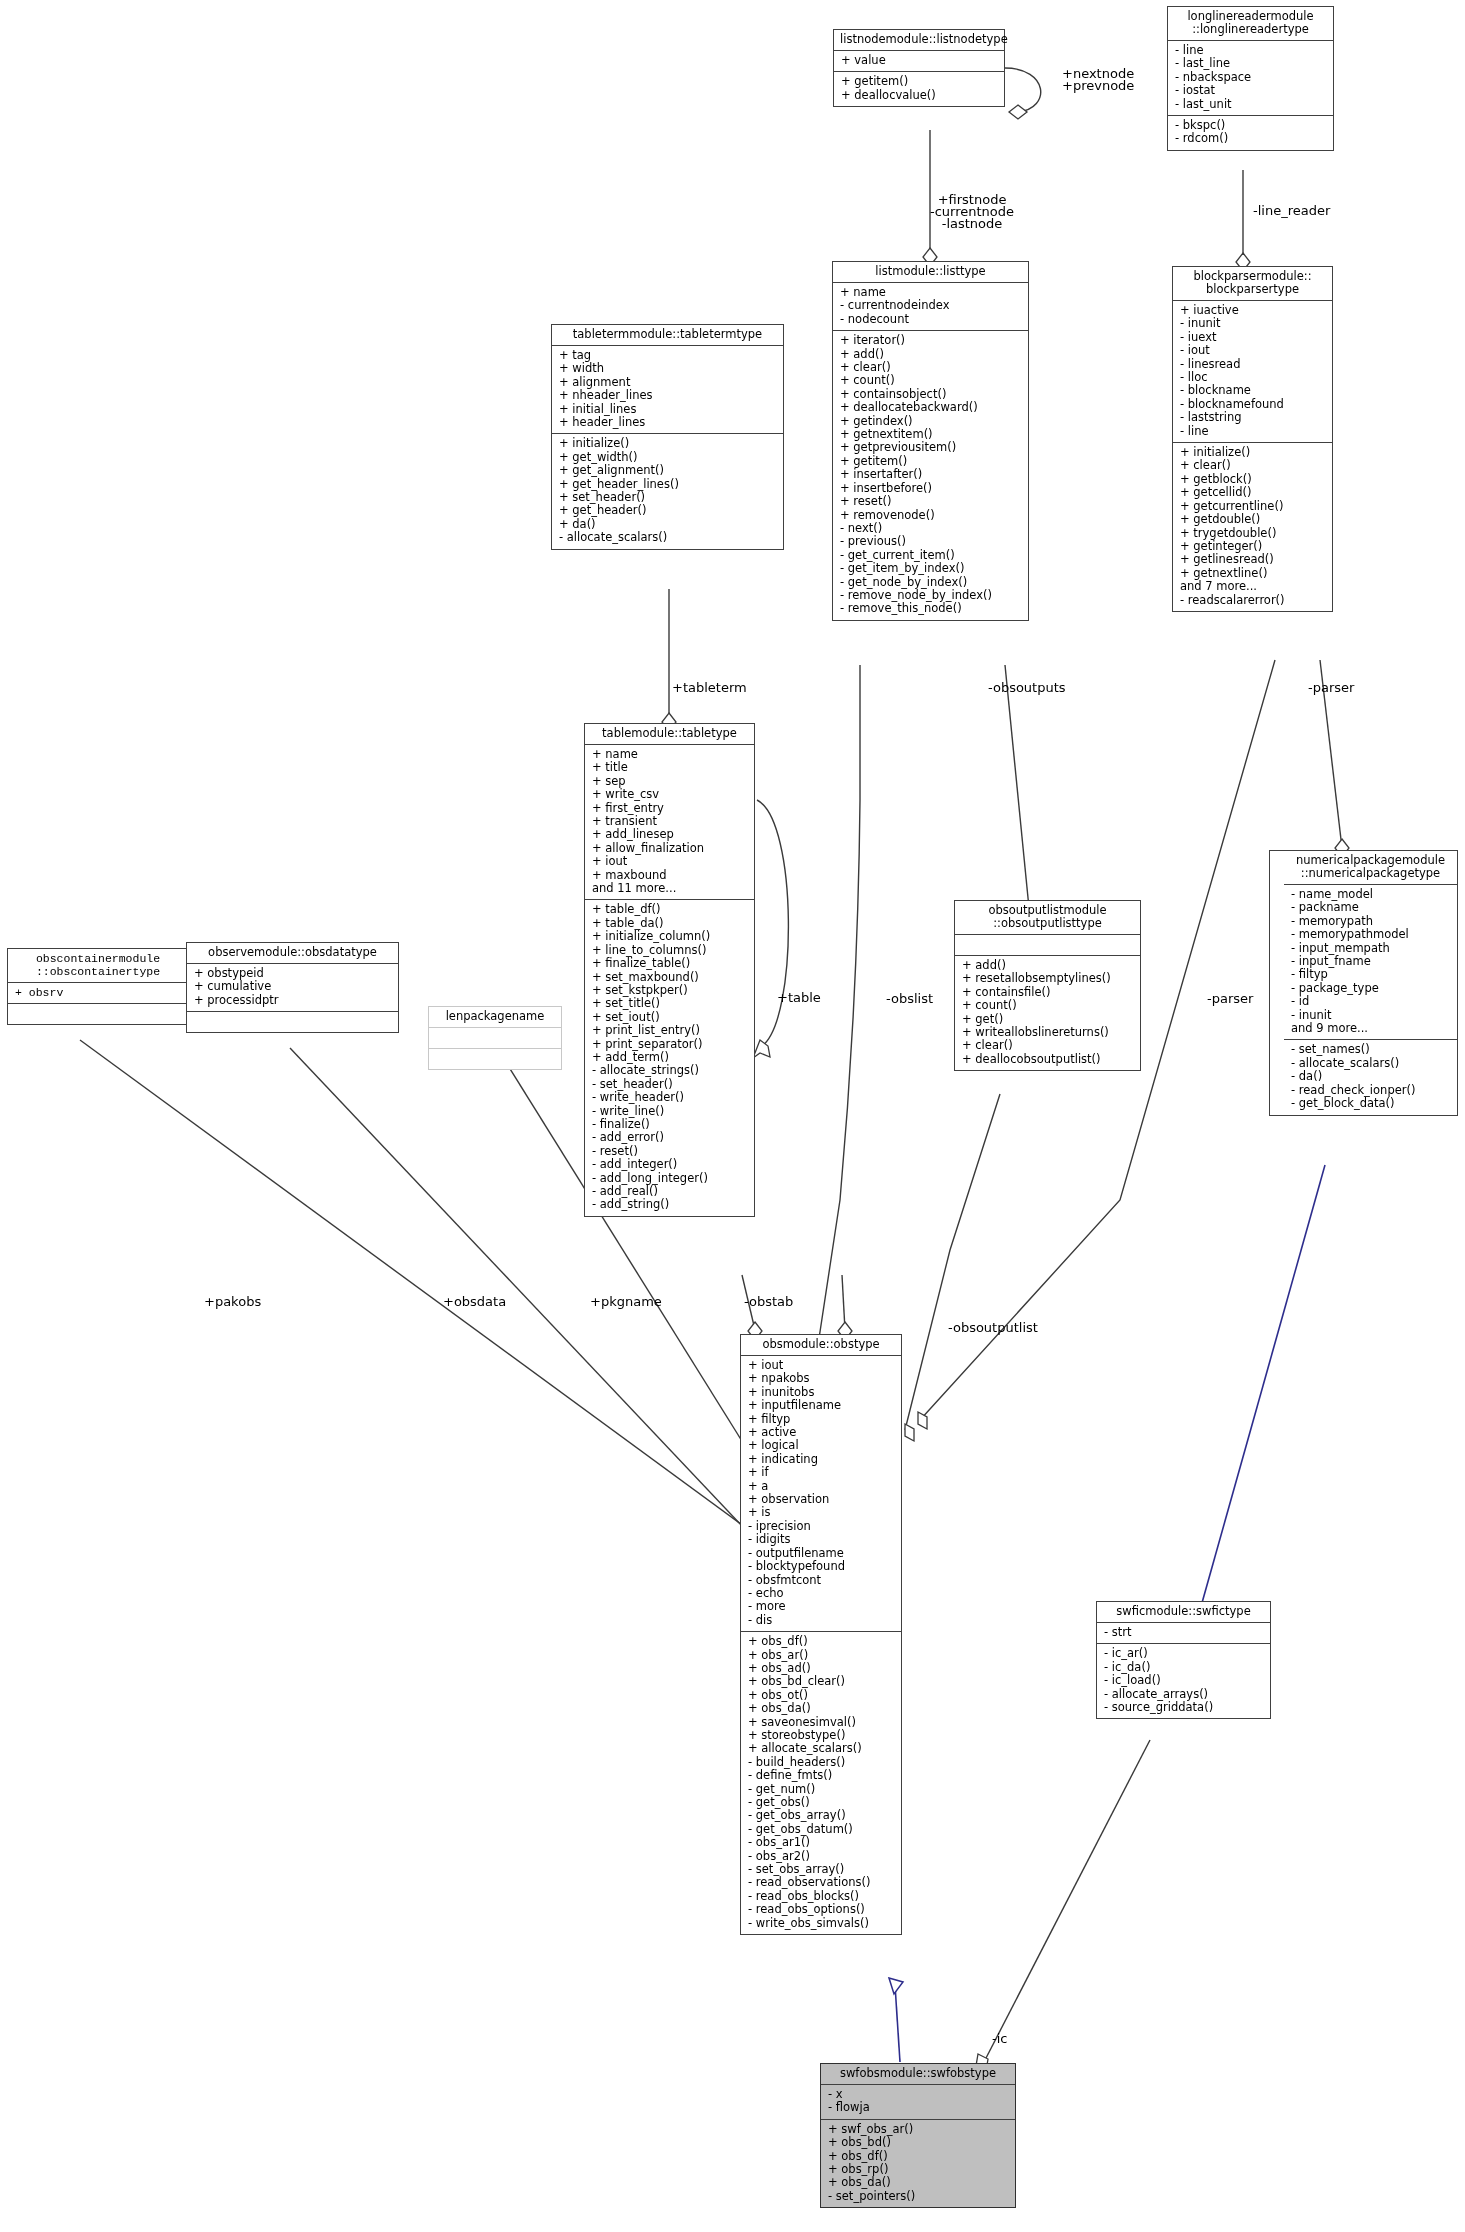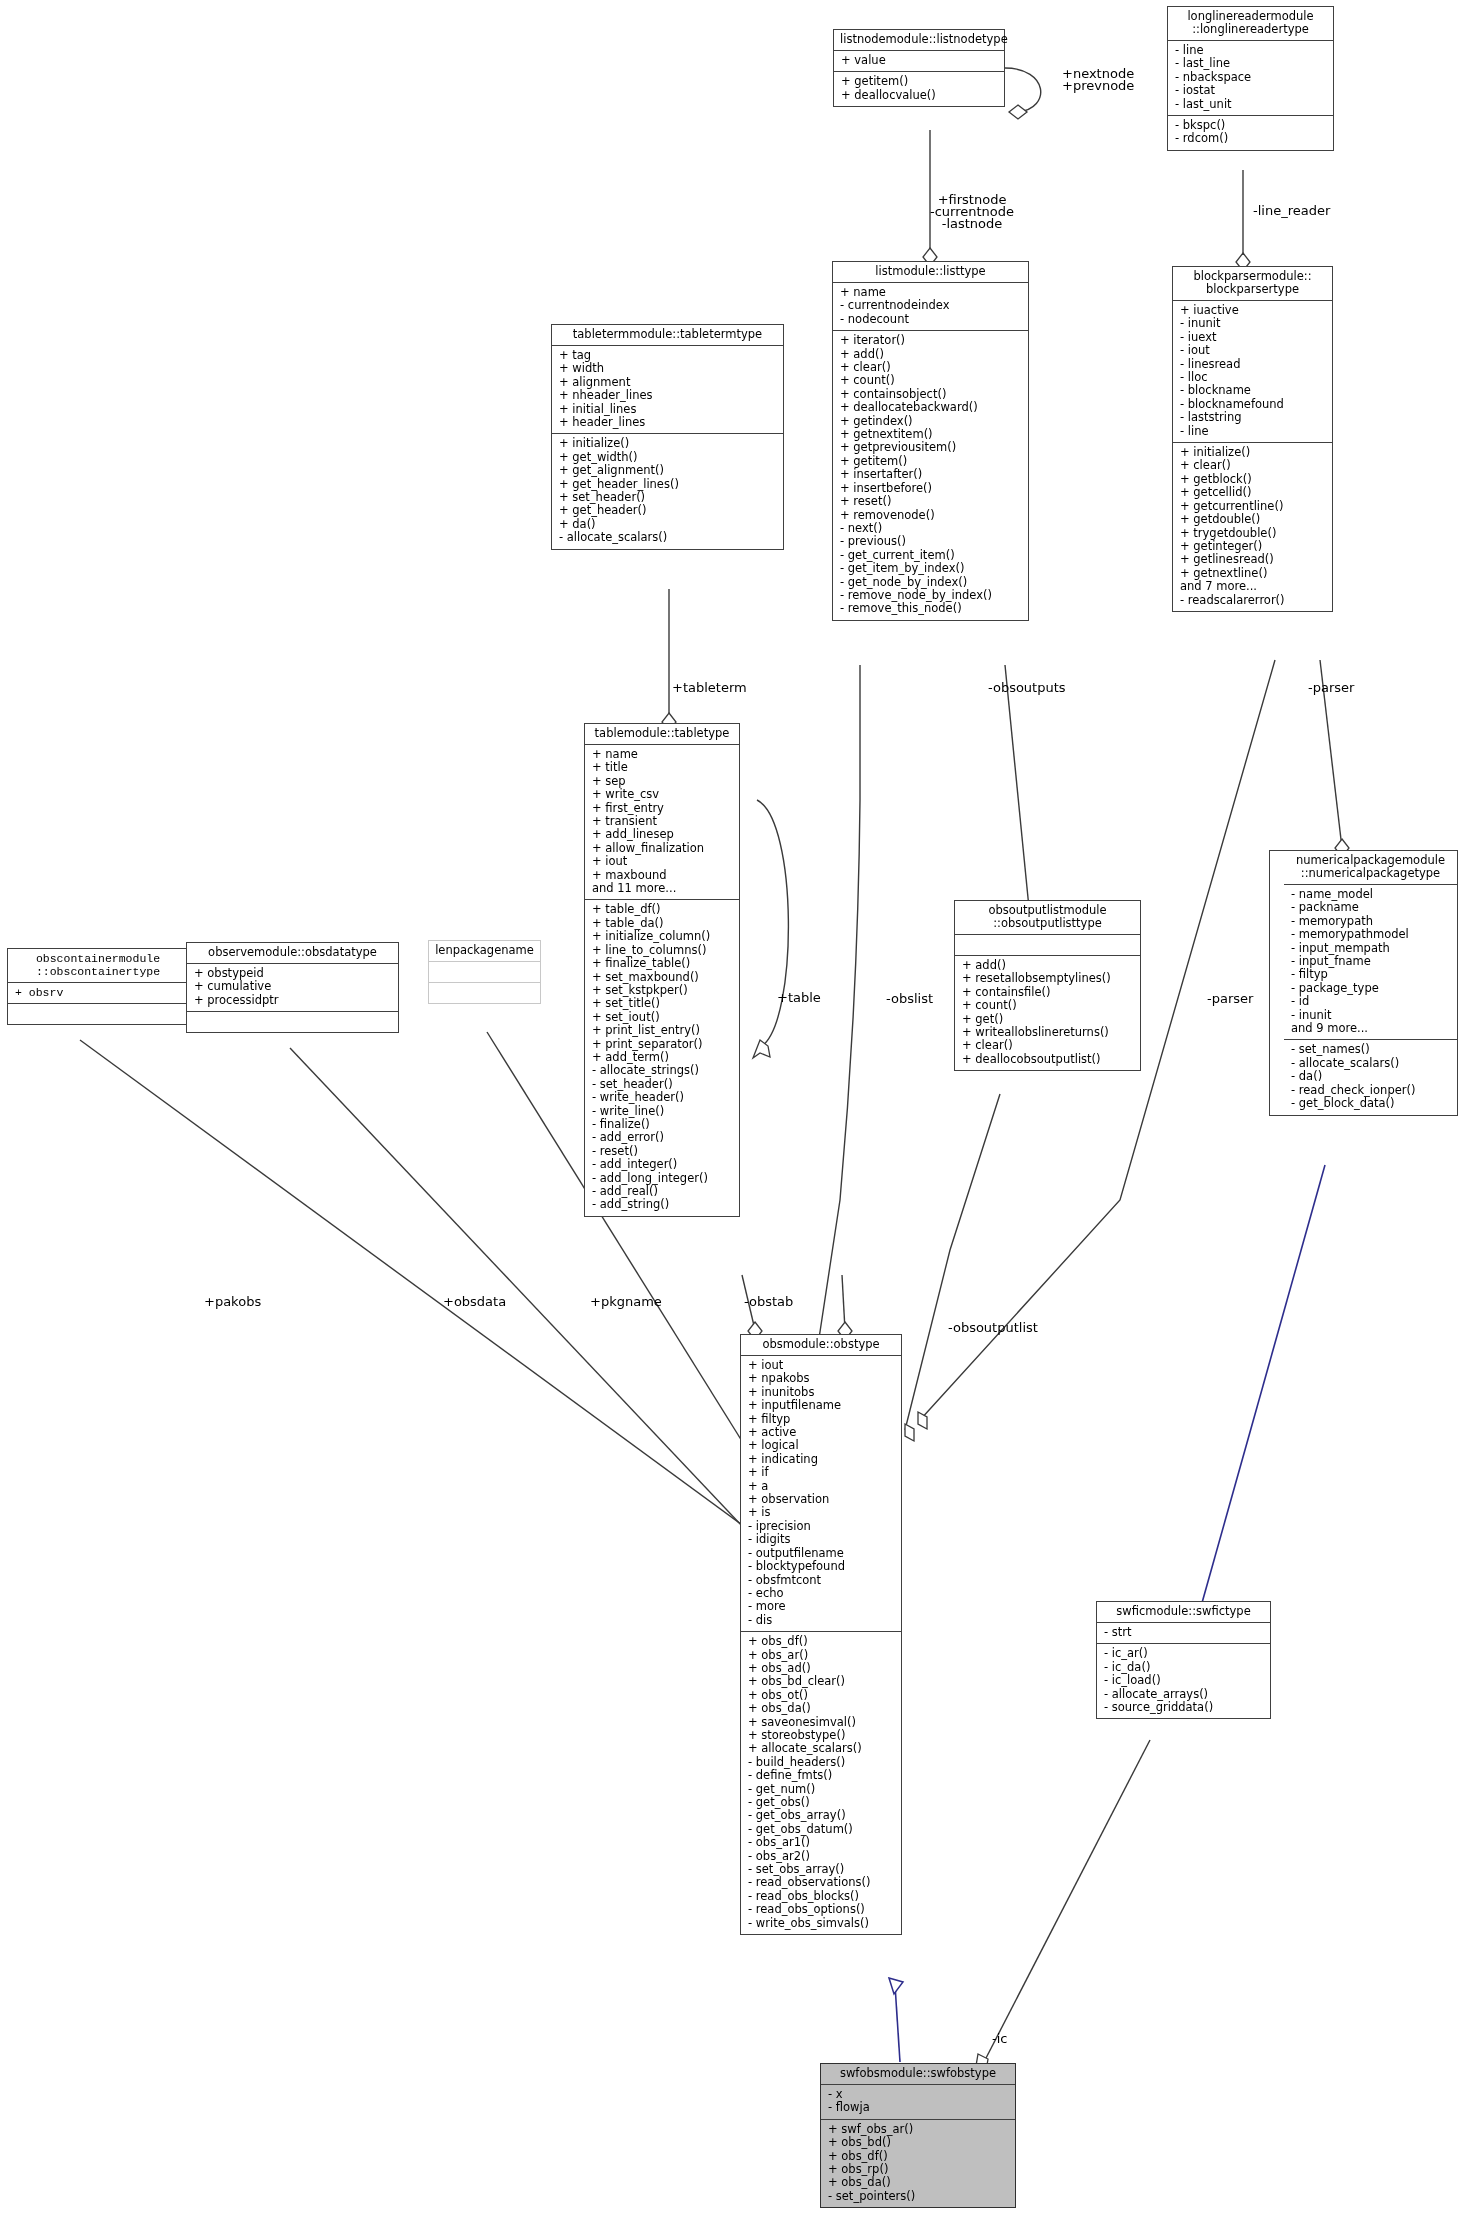--- a/index.html
+++ b/index.html
@@ -196,21 +196,21 @@
       <div class="row">+ get_width()</div>
       <div class="row">+ get_alignment()</div>
       <div class="row">+ get_header_lines()</div>
       <div class="row">+ set_header()</div>
       <div class="row">+ get_header()</div>
       <div class="row">+ da()</div>
       <div class="row">- allocate_scalars()</div>
     </div>
   </div>
 
-  <div class="node" style="left:584px;top:723px;width:156px;">
+  <div class="node" style="left:584px;top:723px;width:171px;">
     <div class="ntitle">tablemodule::tabletype</div>
     <div class="nsec">
       <div class="row">+ name</div>
       <div class="row">+ title</div>
       <div class="row">+ sep</div>
       <div class="row">+ write_csv</div>
       <div class="row">+ first_entry</div>
       <div class="row">+ transient</div>
       <div class="row">+ add_linesep</div>
       <div class="row">+ allow_finalization</div>
@@ -259,21 +259,21 @@
   <div class="node" style="left:186px;top:942px;width:213px;">
     <div class="ntitle">observemodule::obsdatatype</div>
     <div class="nsec">
       <div class="row">+ obstypeid</div>
       <div class="row">+ cumulative</div>
       <div class="row">+ processidptr</div>
     </div>
     <div class="nsec empty"></div>
   </div>
 
-  <div class="node light" style="left:428px;top:940px;width:113px;">
+  <div class="node light" style="left:428px;top:1006px;width:134px;">
     <div class="ntitle">lenpackagename</div>
     <div class="nsec empty"></div>
     <div class="nsec empty"></div>
   </div>
 
   <div class="node" style="left:954px;top:900px;width:187px;">
     <div class="ntitle">
       <div>obsoutputlistmodule</div>
       <div>::obsoutputlisttype</div>
     </div>

